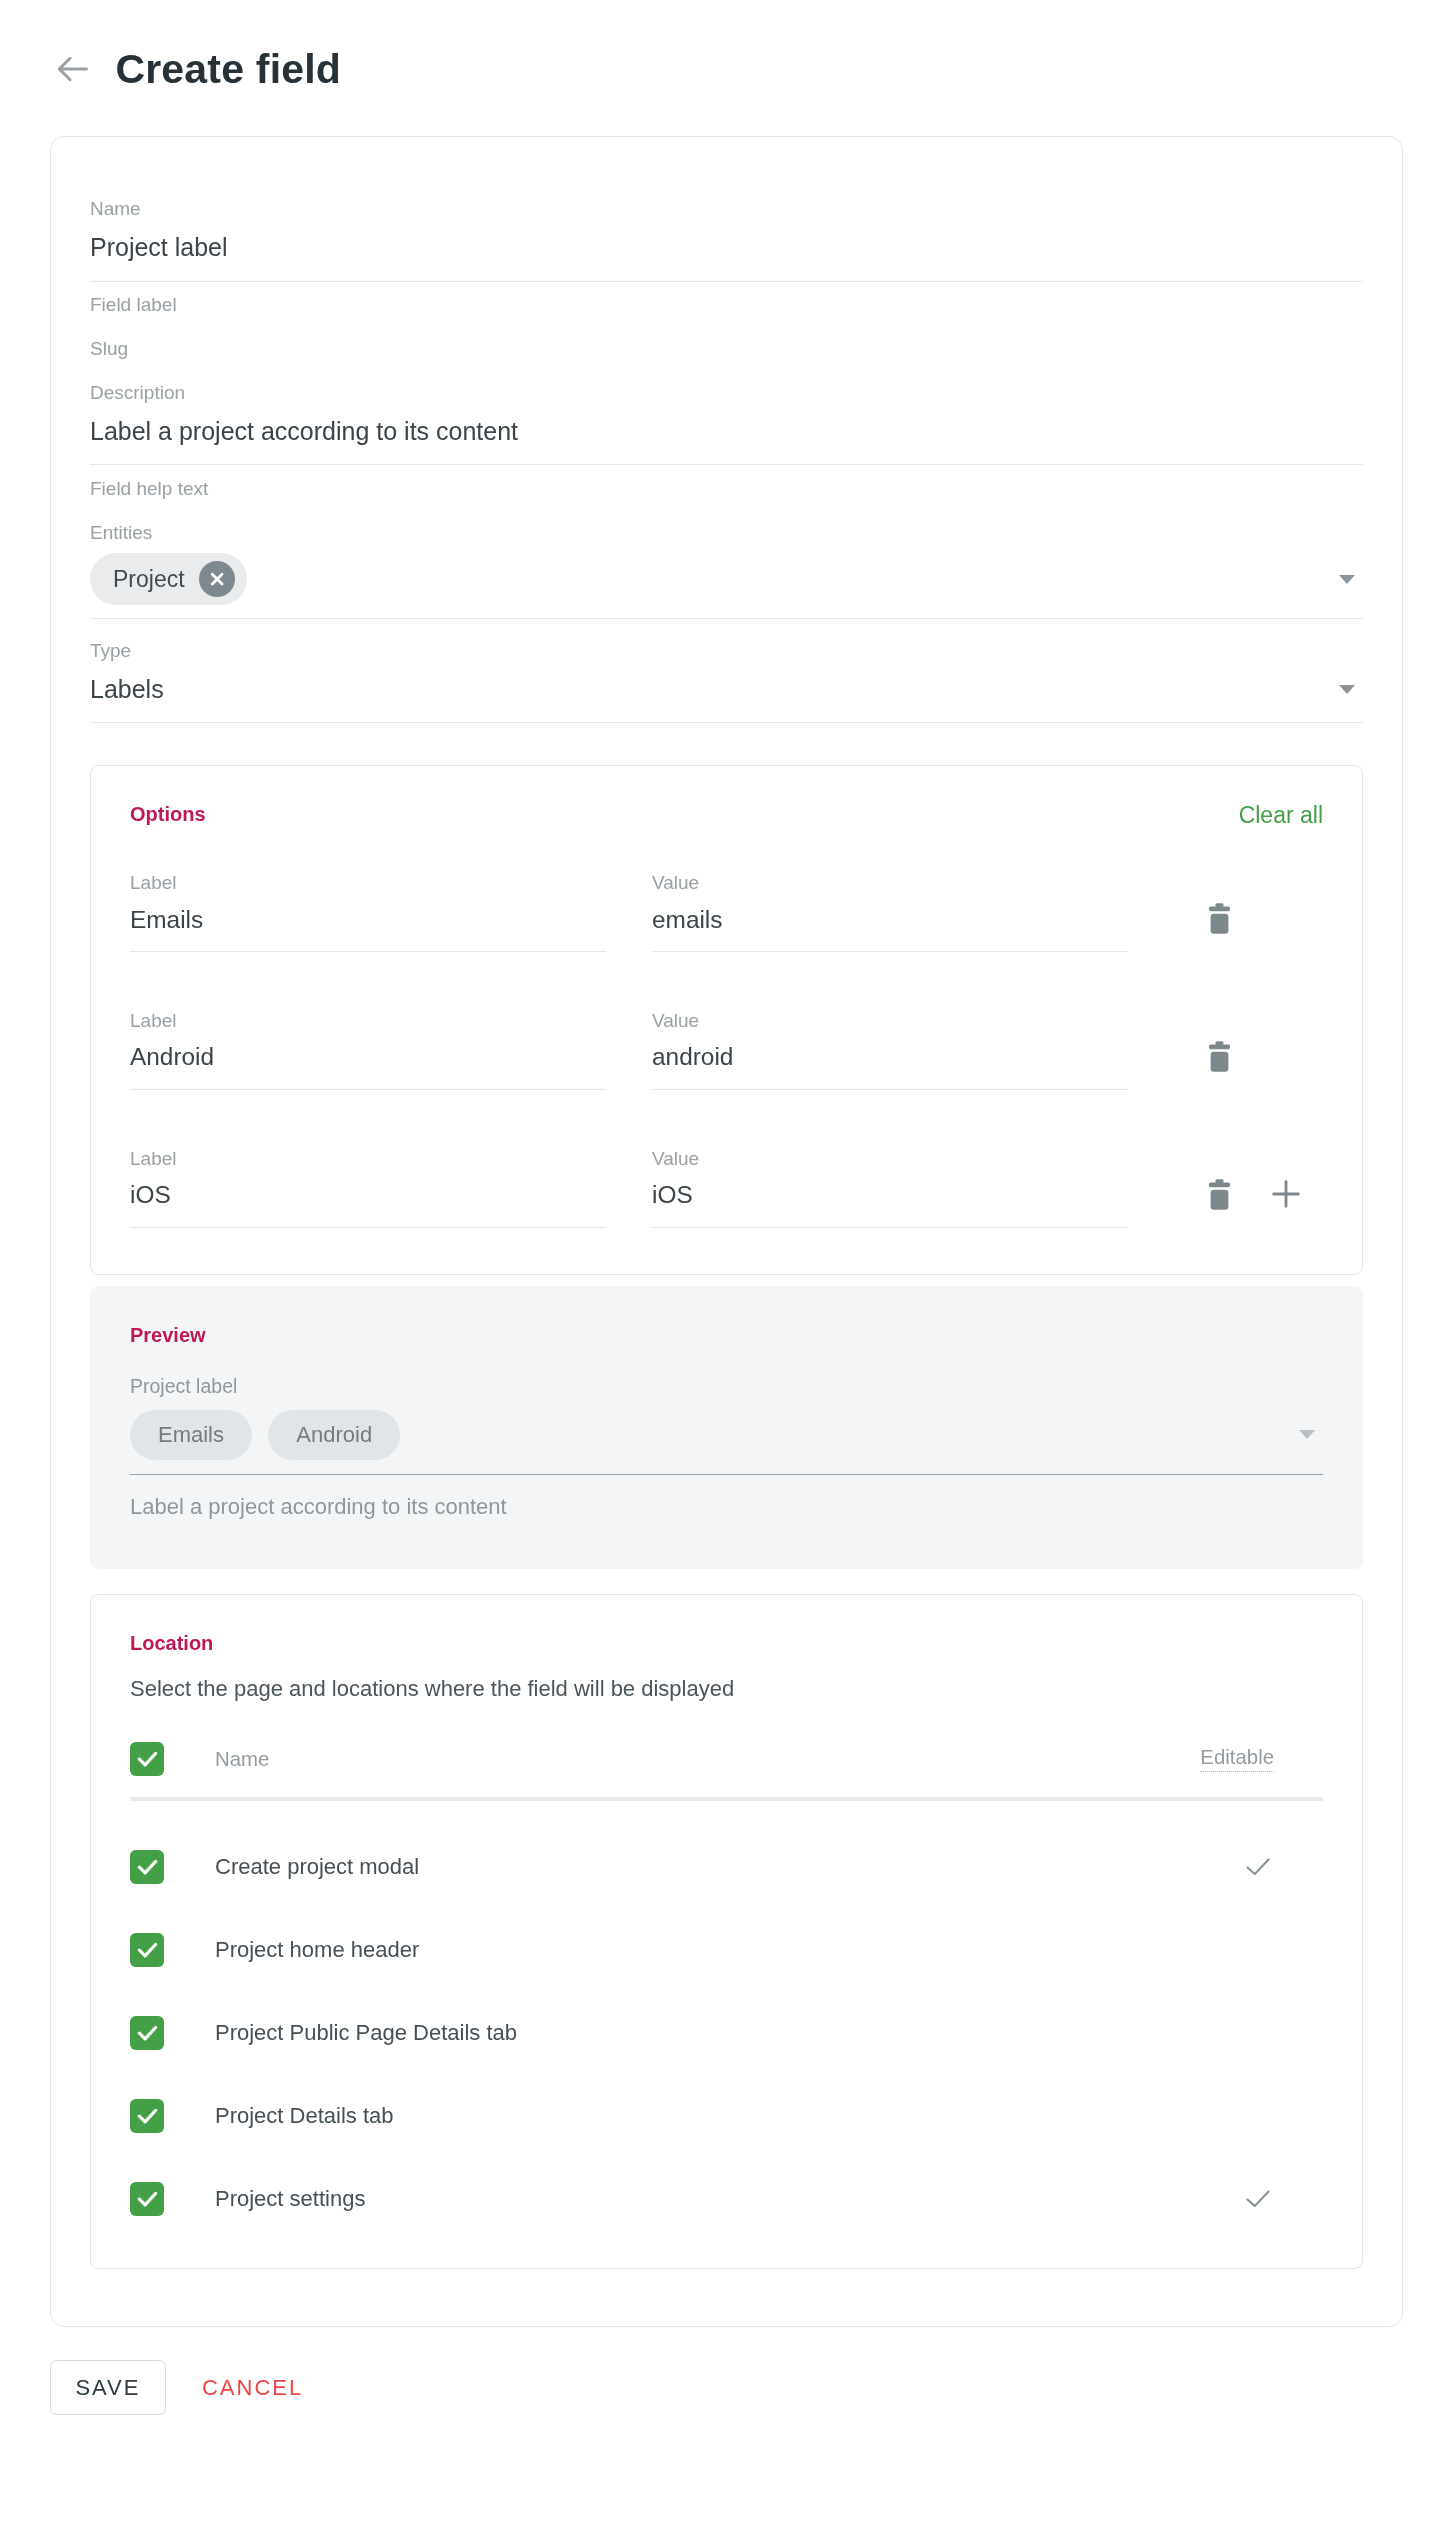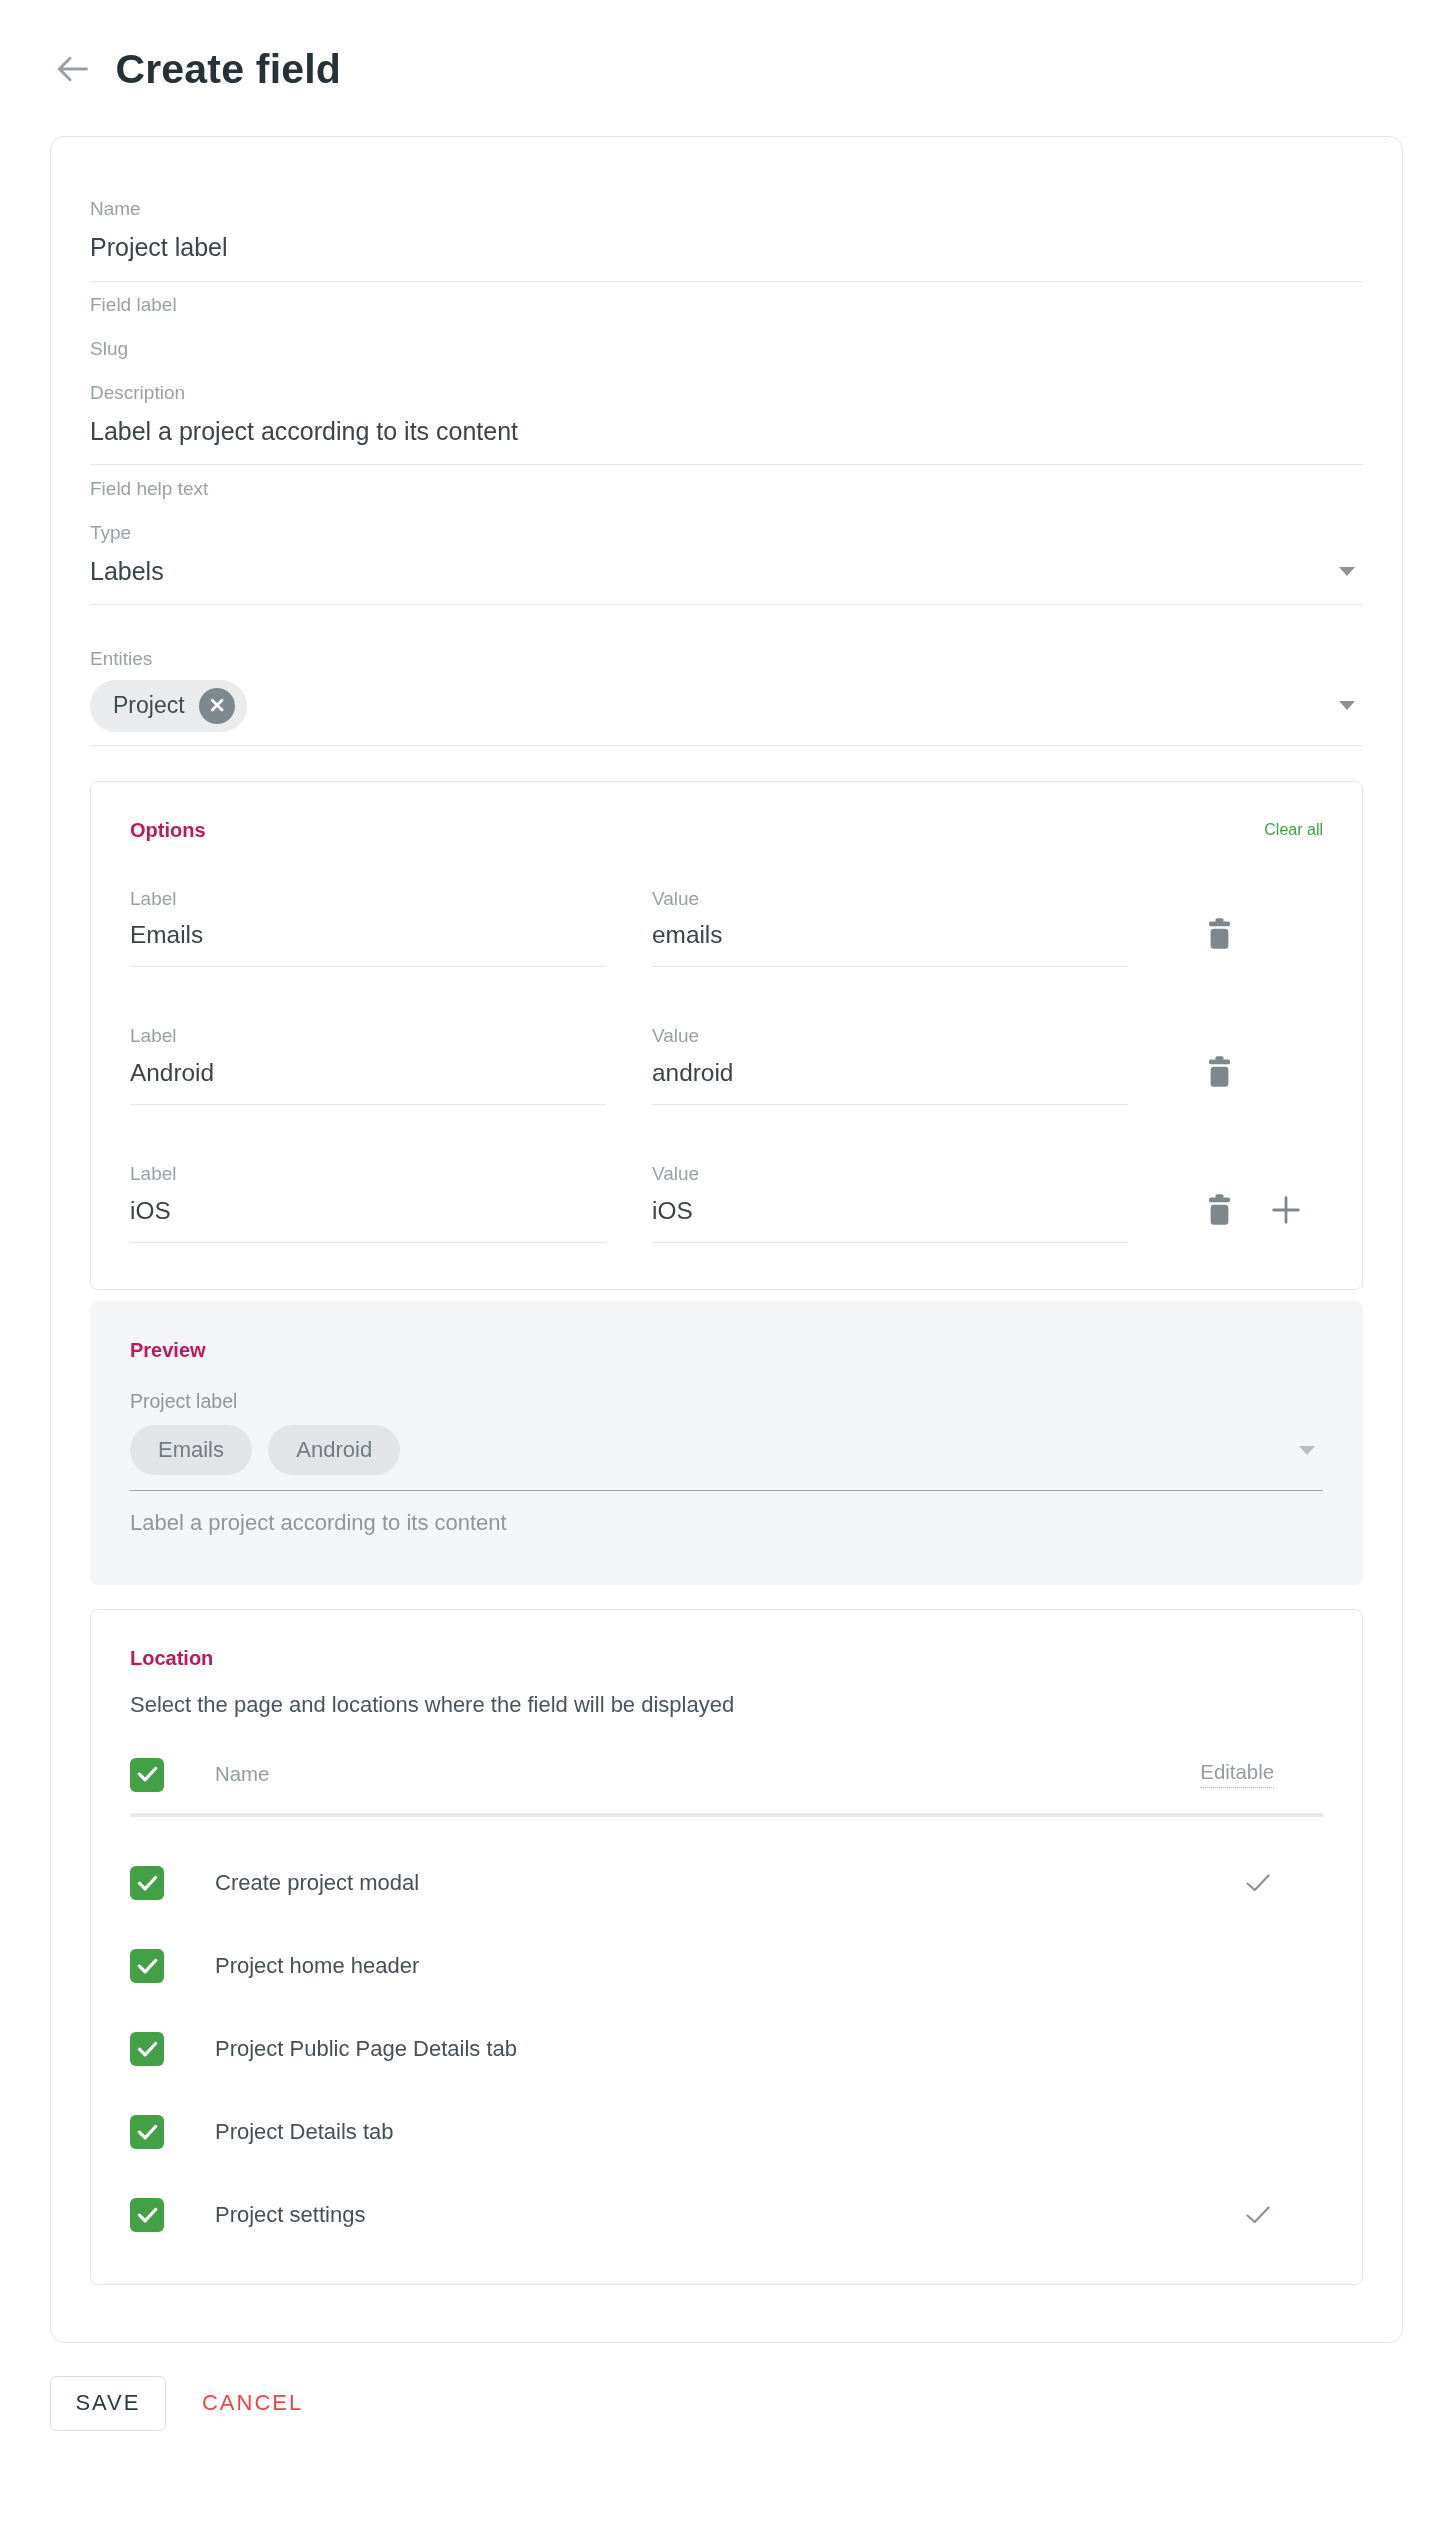--- a/index.html
+++ b/index.html
@@ -75,21 +75,21 @@
   
   .panel {
     border: 0.8px solid #e2e4e6; border-radius: 8.1px;
     padding: 33px 39px 46px 39px;
     margin-top: 35px;
   }
   .panel-head { display: flex; align-items: center; justify-content: space-between; margin-bottom: 41px; }
   .panel-title { font-size: 20px; font-weight: 700; color: #be185d; line-height: 31px; }
   .clear-all {
     background: none; border: none; padding: 0; cursor: pointer;
-    font-family: inherit; font-size: 16px; color: #43a047; line-height: 28px;
+    font-family: inherit; font-size: 23px; color: #43a047; line-height: 28px;
   }
 
   
   .opt-row { display: flex; align-items: flex-end; margin-bottom: 57px; }
   .opt-row:last-child { margin-bottom: 0; }
   .opt-col { width: 476px; }
   .opt-col + .opt-col { margin-left: 46px; }
   .opt-caption { font-size: 19px; line-height: 24.4px; color: #9aa1a5; }
   .opt-value {
     font-size: 24.4px; line-height: 31px; color: #3a4449;
@@ -182,41 +182,41 @@
     </div>
 
     <div class="field">
       <div class="f-label">Description</div>
       <div class="f-control">
         <span class="f-value">Label a project according to its content</span>
       </div>
       <div class="f-helper">Field help text</div>
     </div>
 
-    <div class="field no-helper">
-      <div class="f-label">Type</div>
-      <div class="f-control">
-        <span class="f-value">Labels</span>
-        <span class="caret"></span>
-      </div>
-    </div>
-
     <div class="field">
       <div class="f-label">Entities</div>
       <div class="f-control entities-control">
         <span class="chip-lg">
           <span>Project</span>
           <button class="chip-x">
             <span style="display:flex;">
               <svg width="16.3" height="16.3" viewBox="0 0 20 20">
                 <path d="M4 4 L16 16 M16 4 L4 16" stroke="#ffffff" stroke-width="3.4" stroke-linecap="round"></path>
               </svg>
             </span>
           </button>
         </span>
+        <span class="caret"></span>
+      </div>
+    </div>
+
+    <div class="field no-helper">
+      <div class="f-label">Type</div>
+      <div class="f-control">
+        <span class="f-value">Labels</span>
         <span class="caret"></span>
       </div>
     </div>
 
     <section class="panel">
       <div class="panel-head">
         <span class="panel-title">Options</span>
         <button class="clear-all">Clear all</button>
       </div>
 

